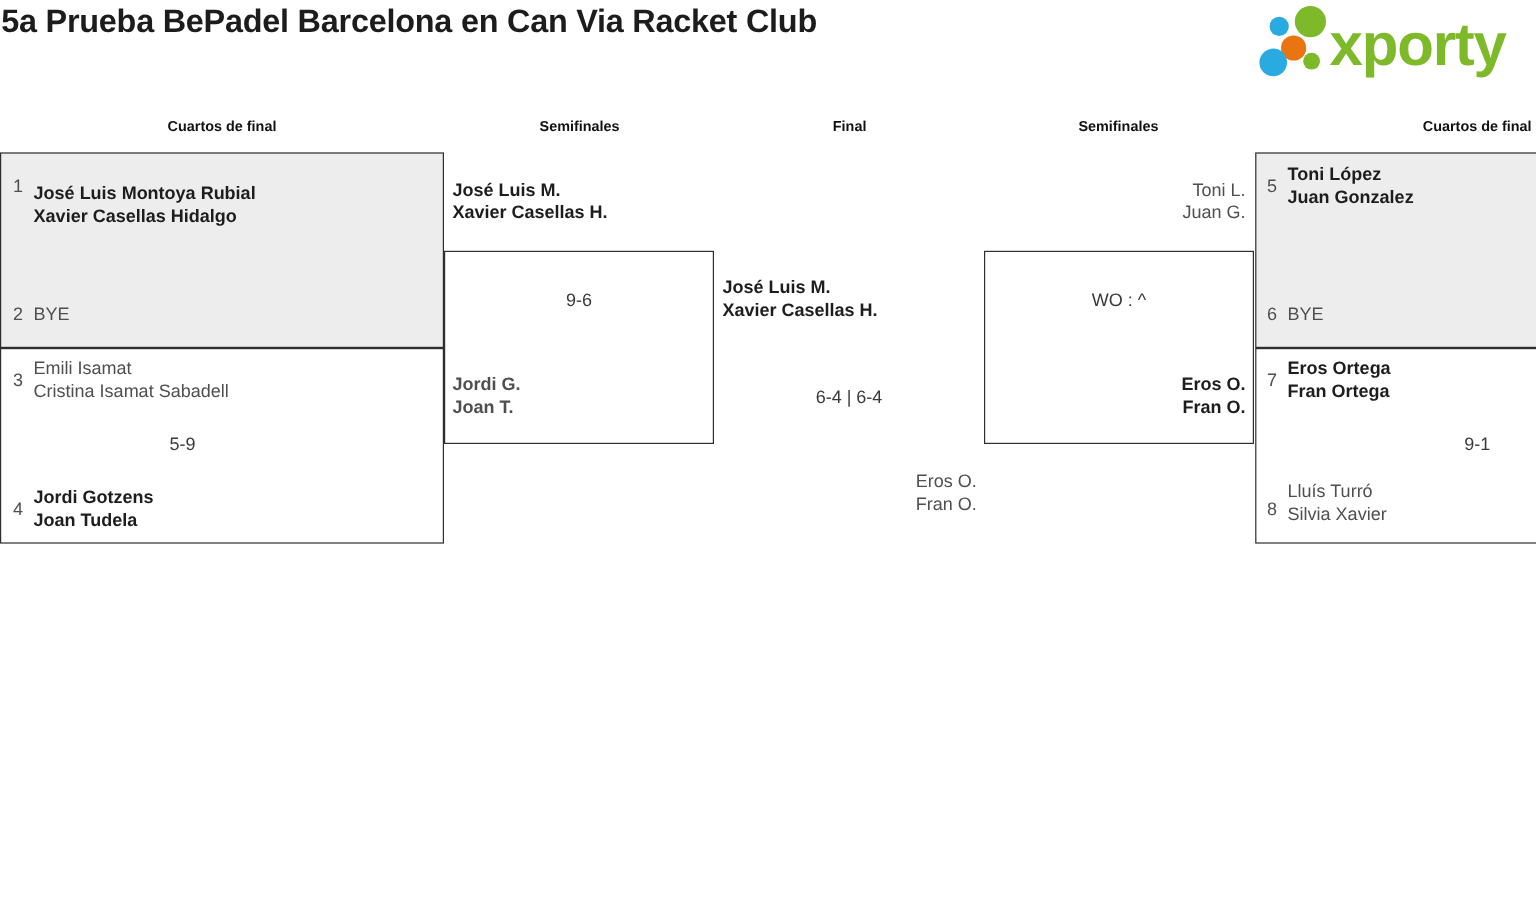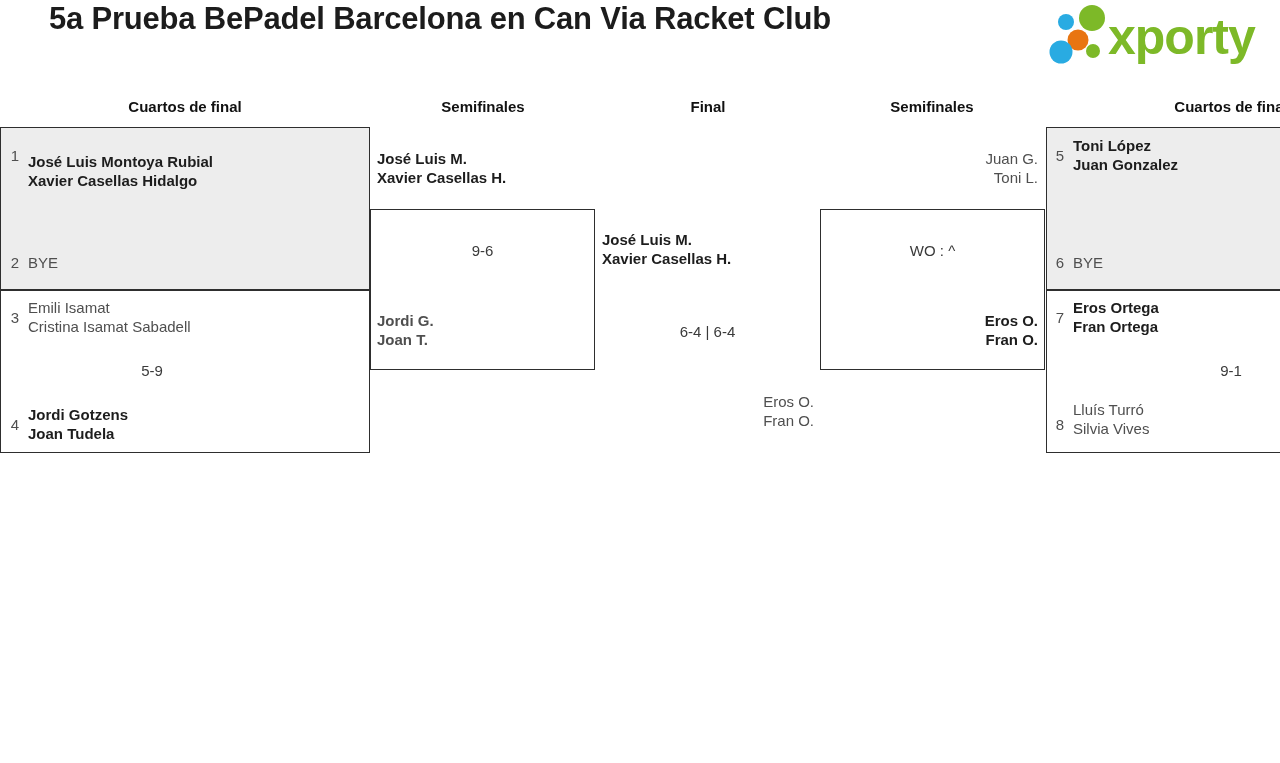--- a/index.html
+++ b/index.html
@@ -4,28 +4,27 @@
 <style>
   * { margin:0; padding:0; box-sizing:border-box; }
   html,body { background:#ffffff; }
   body { font-family:"Liberation Sans", sans-serif; }
   .page {
     position:relative; width:1280px; height:763px;
     overflow:hidden; background:#ffffff;
   }
   .title {
     position:absolute; left:1px; top:2px;
-    font-size:31px; line-height:33px; font-weight:700; color:#1c1c1c;
+    font-size:27px; line-height:33px; font-weight:700; color:#1c1c1c;
     letter-spacing:-0.2px;
-    padding-left:48px;
   }
   .logo { position:absolute; left:1046px; top:4px; width:234px; height:64px; display:block; cursor:pointer; }
   .round-header {
     position:absolute; top:98px; transform:translateX(-50%);
-    font-size:15px; font-weight:700; color:#111111; white-space:nowrap;
+    font-size:12px; font-weight:700; color:#111111; white-space:nowrap;
   }
   .box {
     position:absolute; border:1px solid #2e2e2e; background:transparent;
   }
   .box.winner-bg { background:#ededed; }
   .team {
     position:absolute; font-size:15px; line-height:19px; color:#4f4f4f; white-space:nowrap;
   }
   .team.b { font-weight:700; color:#1d1d1d; }
   .team.right { text-align:right; white-space:normal; }
@@ -104,22 +103,22 @@
     <div>José Luis M.</div>
     <div>Xavier Casellas H.</div>
   </div>
   <div class="score" style="left:595px; width:225px; top:322px;">6-4 | 6-4</div>
   <div class="team right" style="left:595px; width:219px; top:392px;">
     <div>Eros O.</div>
     <div>Fran O.</div>
   </div>
 
   <div class="team right" style="left:820px; width:218px; top:149px;">
+    <div>Toni L.</div>
     <div>Juan G.</div>
-    <div>Toni L.</div>
   </div>
   <div class="score" style="left:820px; width:225px; top:241px;">WO : ^</div>
   <div class="team b right" style="left:820px; width:218px; top:311px;">
     <div>Eros O.</div>
     <div>Fran O.</div>
   </div>
 
   <div class="seed" style="left:1053px; top:146px;">5</div>
   <div class="team b" style="left:1073px; top:136px;">
     <div>Toni López</div>
@@ -130,16 +129,16 @@
 
   <div class="seed" style="left:1053px; top:308px;">7</div>
   <div class="team b" style="left:1073px; top:298px;">
     <div>Eros Ortega</div>
     <div>Fran Ortega</div>
   </div>
   <div class="score" style="left:1046px; width:370px; top:361px;">9-1</div>
   <div class="seed" style="left:1053px; top:415px;">8</div>
   <div class="team" style="left:1073px; top:400px;">
     <div>Lluís Turró</div>
-    <div>Silvia Vives</div>
+    <div>Silvia Xavier</div>
   </div>
 
 </div>
 
 </body></html>

